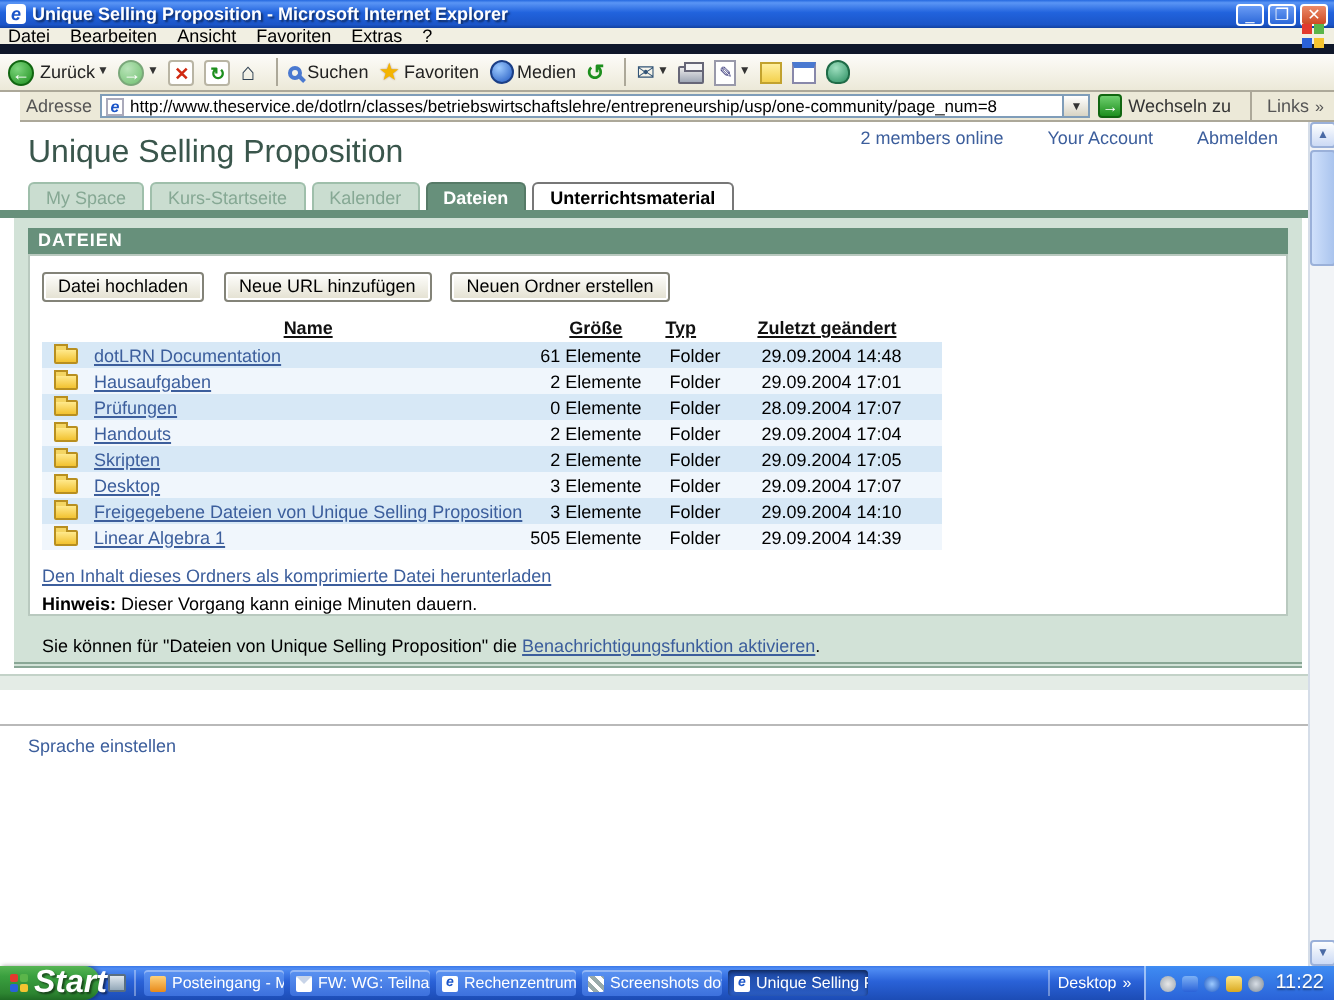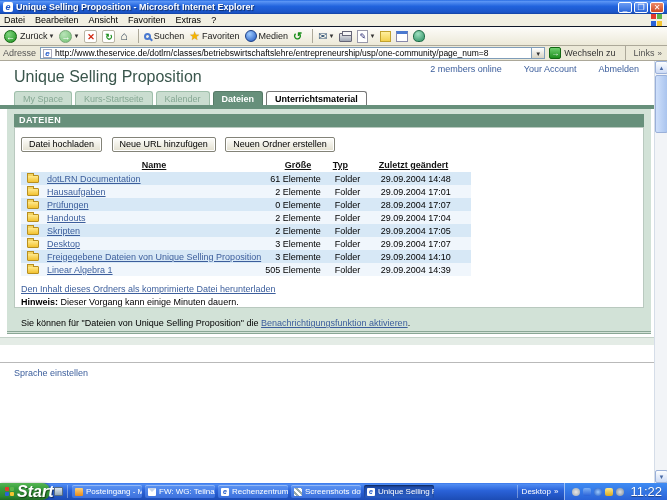--- a/index.html
+++ b/index.html
@@ -14,21 +14,21 @@
     font-size:9px; font-weight:bold; font-style:italic; line-height:10px; text-align:center; margin-right:3px; }
   .titlebar .ttext { color:#fff; font-size:9px; font-weight:bold; flex:1;
     text-shadow:1px 1px 1px rgba(0,0,0,.5); white-space:nowrap; overflow:hidden; }
   .winbtn { width:14px; height:11px; margin-left:2px; border:1px solid #fff; border-radius:2px;
     color:#fff; font-size:8px; line-height:9px; text-align:center;
     background:linear-gradient(180deg,#6a9cf5,#2c68d9); }
   .winbtn.close { background:linear-gradient(180deg,#ec8a68,#cf4а23); background:linear-gradient(180deg,#ec8a68,#cf4a23); }
 
   
   .menubar { position:absolute; top:14px; left:0; right:0; height:13px; background:#f1efe2;
-    border-bottom:1px solid #0f172a; display:flex; align-items:center; padding:0 4px; }
+    border-bottom:5px solid #0f172a; display:flex; align-items:center; padding:0 4px; }
   .menubar .mitem { font-size:9px; color:#000; margin-right:10px; }
   .menubar .spacer { flex:1; }
   .brandlogo { width:12px; height:12px; display:grid; grid-template-columns:5px 5px; grid-gap:1px;
     padding:0; }
   .brandlogo i { display:block; width:5px; height:5px; }
 
   
   .toolbar { position:absolute; top:27px; left:0; right:0; height:19px;
     background:linear-gradient(180deg,#fdfcf9,#ece9d8); border-bottom:1px solid #aca899;
     display:flex; align-items:center; padding:0 4px; font-size:9px; color:#222; }
@@ -58,21 +58,21 @@
     background:#f5f5f5; border:1px solid #667; }
   .editico { width:11px; height:13px; background:#fff; border:1px solid #99a; font-size:8px;
     line-height:12px; text-align:center; color:#337; }
   .noteico { width:11px; height:11px; background:linear-gradient(#ffef9e,#f3d14e); border:1px solid #c2a22e; }
   .panelico { width:12px; height:11px; background:#fff; border:1px solid #88a;
     border-top:3px solid #4a79d0; }
   .peopleico { width:12px; height:12px; border-radius:50% 50% 40% 40%;
     background:radial-gradient(circle at 40% 30%,#9fe0c0,#2c8f62); border:1px solid #1f6b47; }
 
   
-  .addressbar { position:absolute; top:46px; left:0; right:0; height:15px; background:#ece9d8;
+  .addressbar { position:absolute; top:46px; left:10px; right:0; height:15px; background:#ece9d8;
     border-bottom:1px solid #aca899; display:flex; align-items:center; padding:0 3px; font-size:9px; }
   .addressbar .alabel { color:#555; margin-right:4px; }
   .urlbox { flex:1; height:12px; background:#fff; border:1px solid #7f9db9; display:flex;
     align-items:center; padding:0 2px; overflow:hidden; }
   .urlbox .favicon { width:9px; height:9px; background:#fff; border:1px solid #aab;
     color:#1b55c8; font-size:8px; font-weight:bold; font-style:italic; line-height:8px;
     text-align:center; margin-right:3px; flex:none; }
   .urlbox .url { font-size:8.5px; color:#000; white-space:nowrap; overflow:hidden; }
   .urldrop { width:13px; height:12px; background:linear-gradient(#fff,#d8d4c4); border:1px solid #7f9db9;
     border-left:none; font-size:6px; text-align:center; line-height:12px; color:#333; }
@@ -178,21 +178,21 @@
     border-right:4px solid transparent; border-top:4px solid #c8d4e8; }
   .tico.iepage { background:#fff; color:#1b55c8; font-size:7px; font-weight:bold; font-style:italic;
     line-height:8px; text-align:center; }
   .tico.shots { background:repeating-linear-gradient(45deg,#fff 0 2px,#9aa 2px 4px); }
   .tbar-spacer { flex:1; }
   .desktopbar { display:flex; align-items:center; color:#fff; font-size:8px; padding:0 4px;
     border-left:1px solid rgba(255,255,255,.35); height:13px; white-space:nowrap; }
   .tray { display:flex; align-items:center; gap:3px; height:17px; padding:0 5px 0 7px;
     background:linear-gradient(180deg,#3f8cf3,#2a63d8); border-left:1px solid rgba(255,255,255,.5); }
   .trayico { width:8px; height:8px; border-radius:2px; }
-  .tray .clock { color:#fff; font-size:13px; margin-left:3px; text-shadow:0 1px 1px rgba(0,0,0,.4); }
+  .tray .clock { color:#fff; font-size:10px; margin-left:3px; text-shadow:0 1px 1px rgba(0,0,0,.4); }
 </style>
 </head>
 <body>
 
 <div class="screen">
 
   <div class="titlebar">
     <div class="appicon">e</div>
     <div class="ttext">Unique Selling Proposition - Microsoft Internet Explorer</div>
     <div class="winbtn">_</div>

